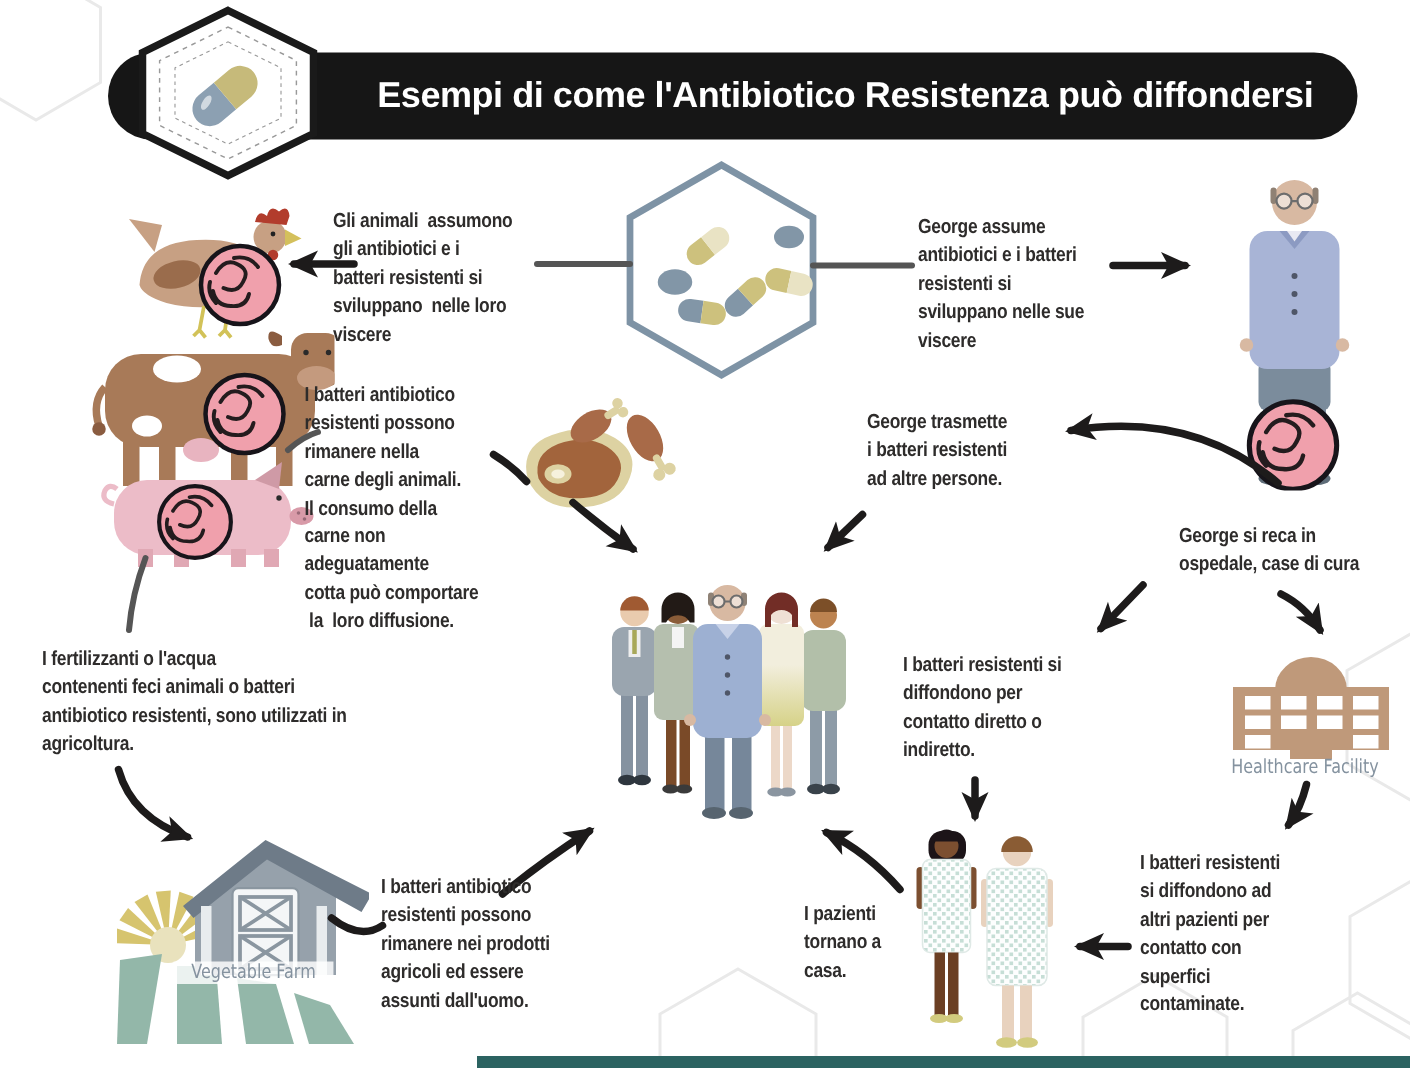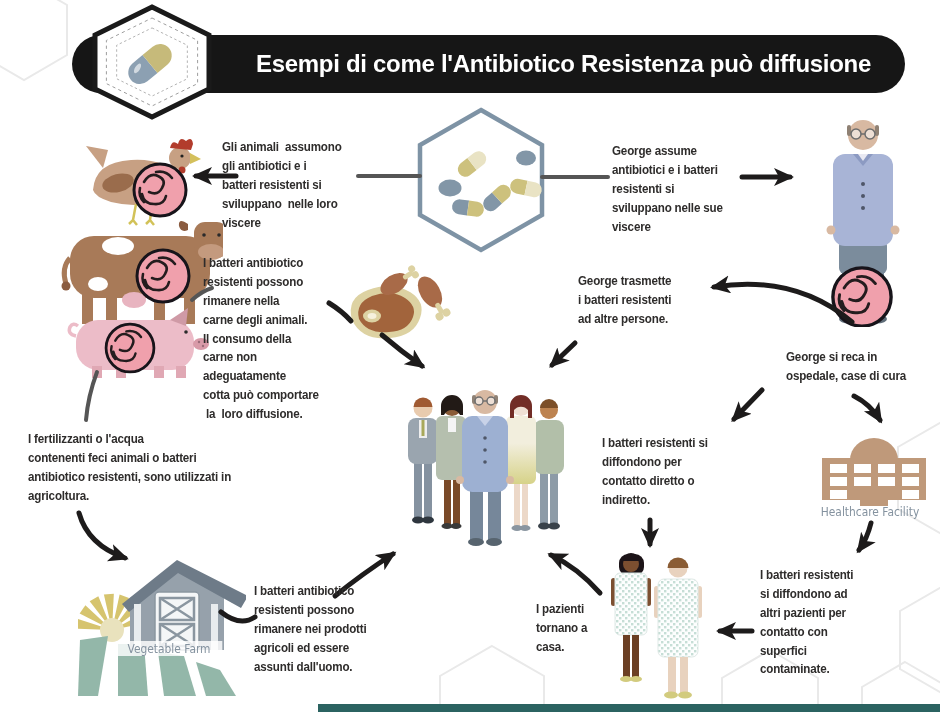--- a/index.html
+++ b/index.html
@@ -373,21 +373,21 @@
 si diffondono ad
 altri pazienti per
 contatto con
 superfici
 contaminate.</div>
 
   <div class="caption z4" style="left:792px;top:504px;width:156px">Healthcare Facility</div>
   <div class="caption z4" style="left:104px;top:641px;width:130px;background:rgba(255,255,255,.82)">Vegetable Farm</div>
 
   <div class="banner">
-    <span class="t">Esempi di come l'Antibiotico Resistenza può diffusione</span>
+    <span class="t">Esempi di come l'Antibiotico Resistenza può diffondersi</span>
   </div>
 
   <svg class="abs z7" width="124" height="116" style="left:90px;top:4px">
     <polygon points="62,3 119,31 119,85 62,113 5,85 5,31" fill="#fff" stroke="#1a1a1a" stroke-width="5"></polygon>
     <polygon points="62,3 119,31 119,85 62,113 5,85 5,31" fill="none" stroke="#999" stroke-width="1.2" stroke-dasharray="4,4" transform="translate(62,58) scale(.8) translate(-62,-58)"></polygon>
     <polygon points="62,3 119,31 119,85 62,113 5,85 5,31" fill="none" stroke="#999" stroke-width="1.2" stroke-dasharray="4,4" transform="translate(62,58) scale(.62) translate(-62,-58)"></polygon>
     <g transform="translate(60,60) rotate(-40) scale(1.55)">
       <path d="M-16,0 a7.5,7.5 0 0 1 7.5,-7.5 h8.5 v15 h-8.5 a7.5,7.5 0 0 1 -7.5,-7.5 z" fill="#8ca0b2"></path>
       <path d="M0,-7.5 h8.5 a7.5,7.5 0 0 1 0,15 h-8.5 z" fill="#c6ba7a"></path>
       <ellipse cx="-8" cy="-3" rx="3.5" ry="1.6" fill="rgba(255,255,255,.6)" transform="rotate(-18 -8 -3)"></ellipse>

